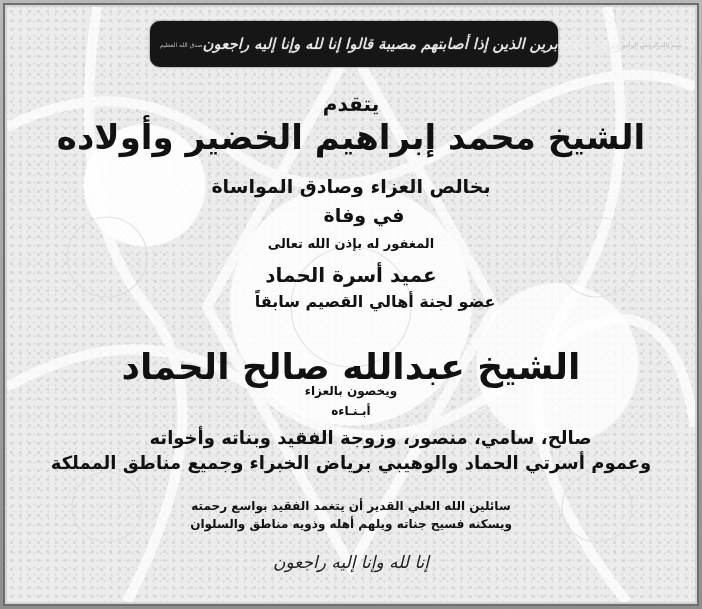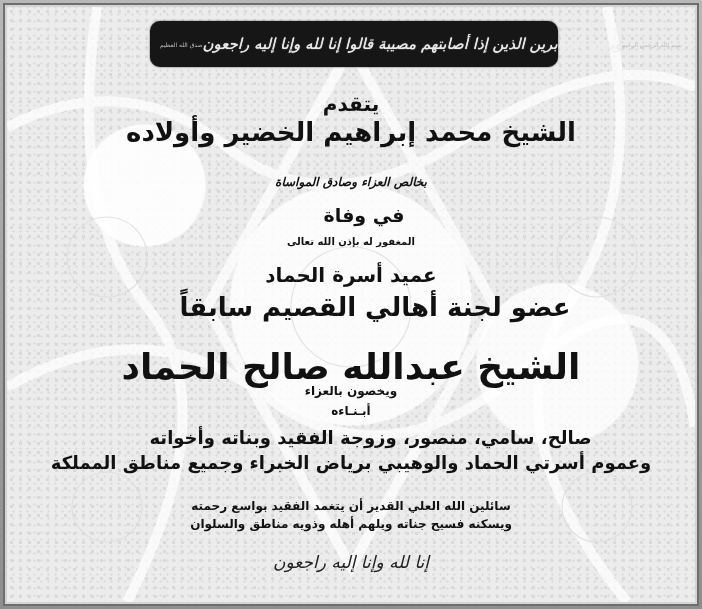--- a/index.html
+++ b/index.html
@@ -68,26 +68,26 @@
     }
     .content {
       position: absolute; left: 0; right: 0; top: 0;
       direction: rtl; text-align: center;
       color: #111;
       font-family: "DejaVu Sans", sans-serif;
       font-weight: bold;
     }
     .line { position: absolute; left: 0; right: 0; text-align: center; white-space: nowrap; }
     .l-presents   { top: 85px;  font-size: 20px; }
-    .l-presenter  { top: 110px; font-size: 26px; }
-    .l-condol     { top: 168px; font-size: 12px; font-style: italic; }
+    .l-presenter  { top: 110px; font-size: 34px; }
+    .l-condol     { top: 168px; font-size: 19px; }
     .l-death      { top: 197px; font-size: 19px; padding-left: 26px; }
-    .l-forgiven   { top: 229px; font-size: 10px; }
+    .l-forgiven   { top: 229px; font-size: 13px; }
     .l-deantitle  { top: 256px; font-size: 20px; }
-    .l-member     { top: 285px; font-size: 26px; margin-left: 48px; }
+    .l-member     { top: 285px; font-size: 16px; margin-left: 48px; }
     .l-deceased   { top: 339px; font-size: 36px; }
     .l-special    { top: 377px; font-size: 12px; }
     .l-sons-h     { top: 397px; font-size: 12px; letter-spacing: 3px; }
     .l-sons       { top: 420px; font-size: 18px; margin-left: 39px; }
     .l-family     { top: 445px; font-size: 18px; }
     .l-prayer1    { top: 492px; font-size: 12px; }
     .l-prayer2    { top: 510px; font-size: 12px; }
     .l-footer {
       top: 545px;
       font-family: "DejaVu Serif", serif;

